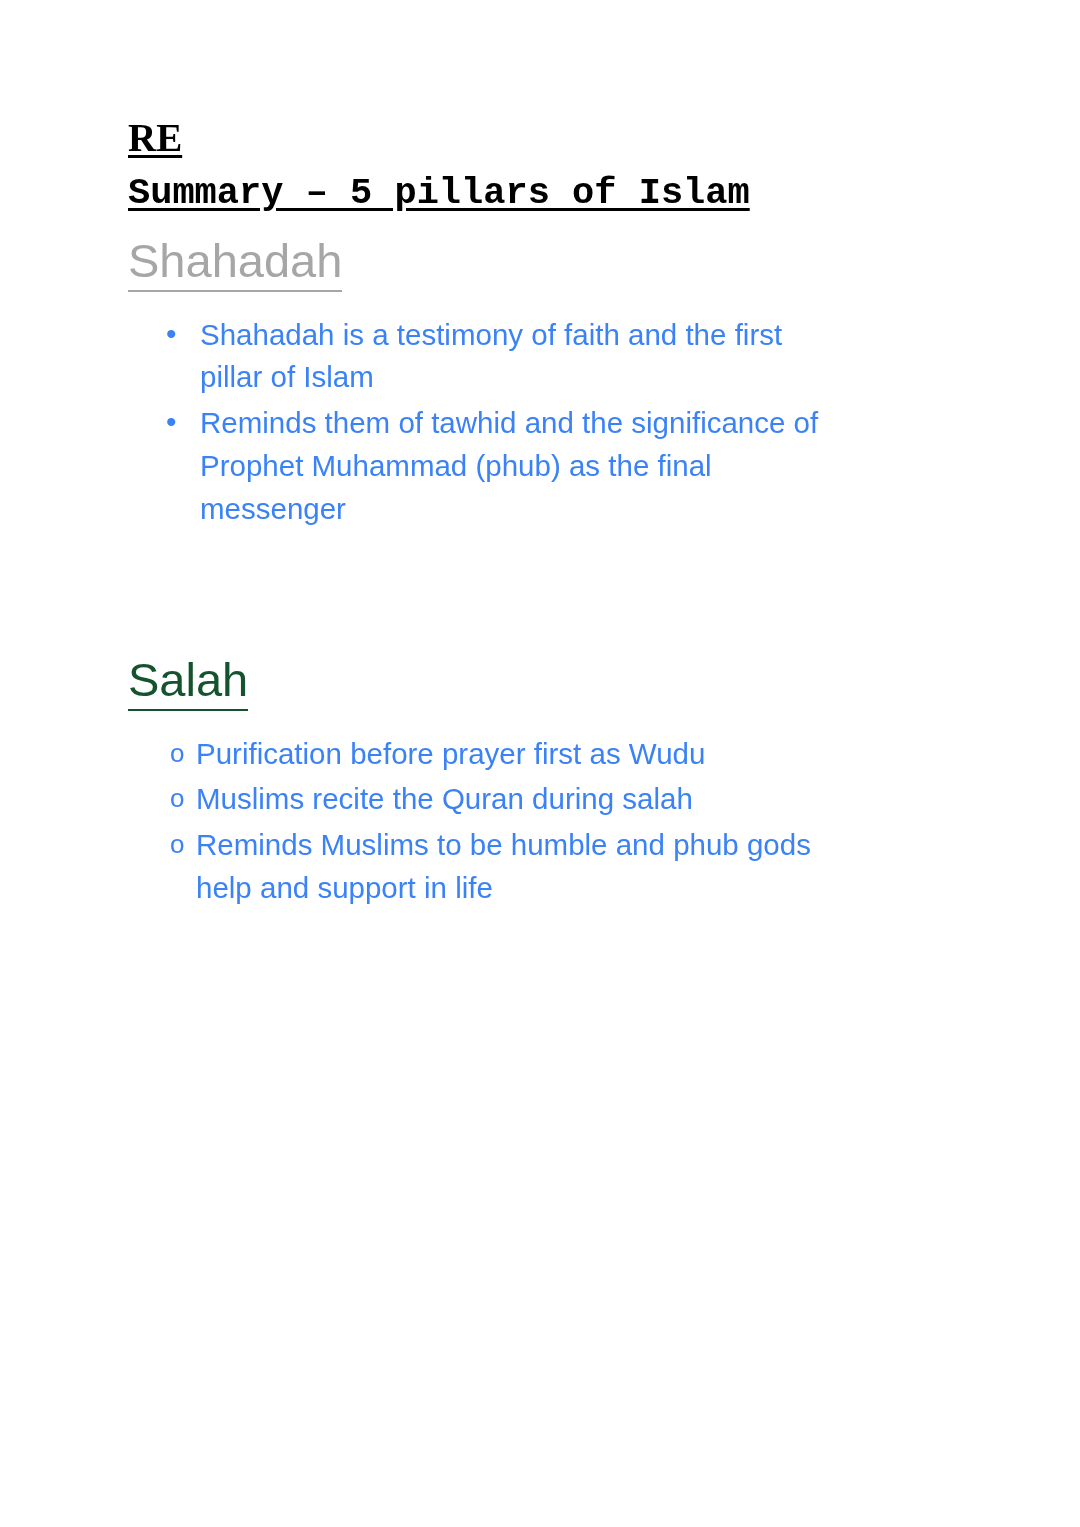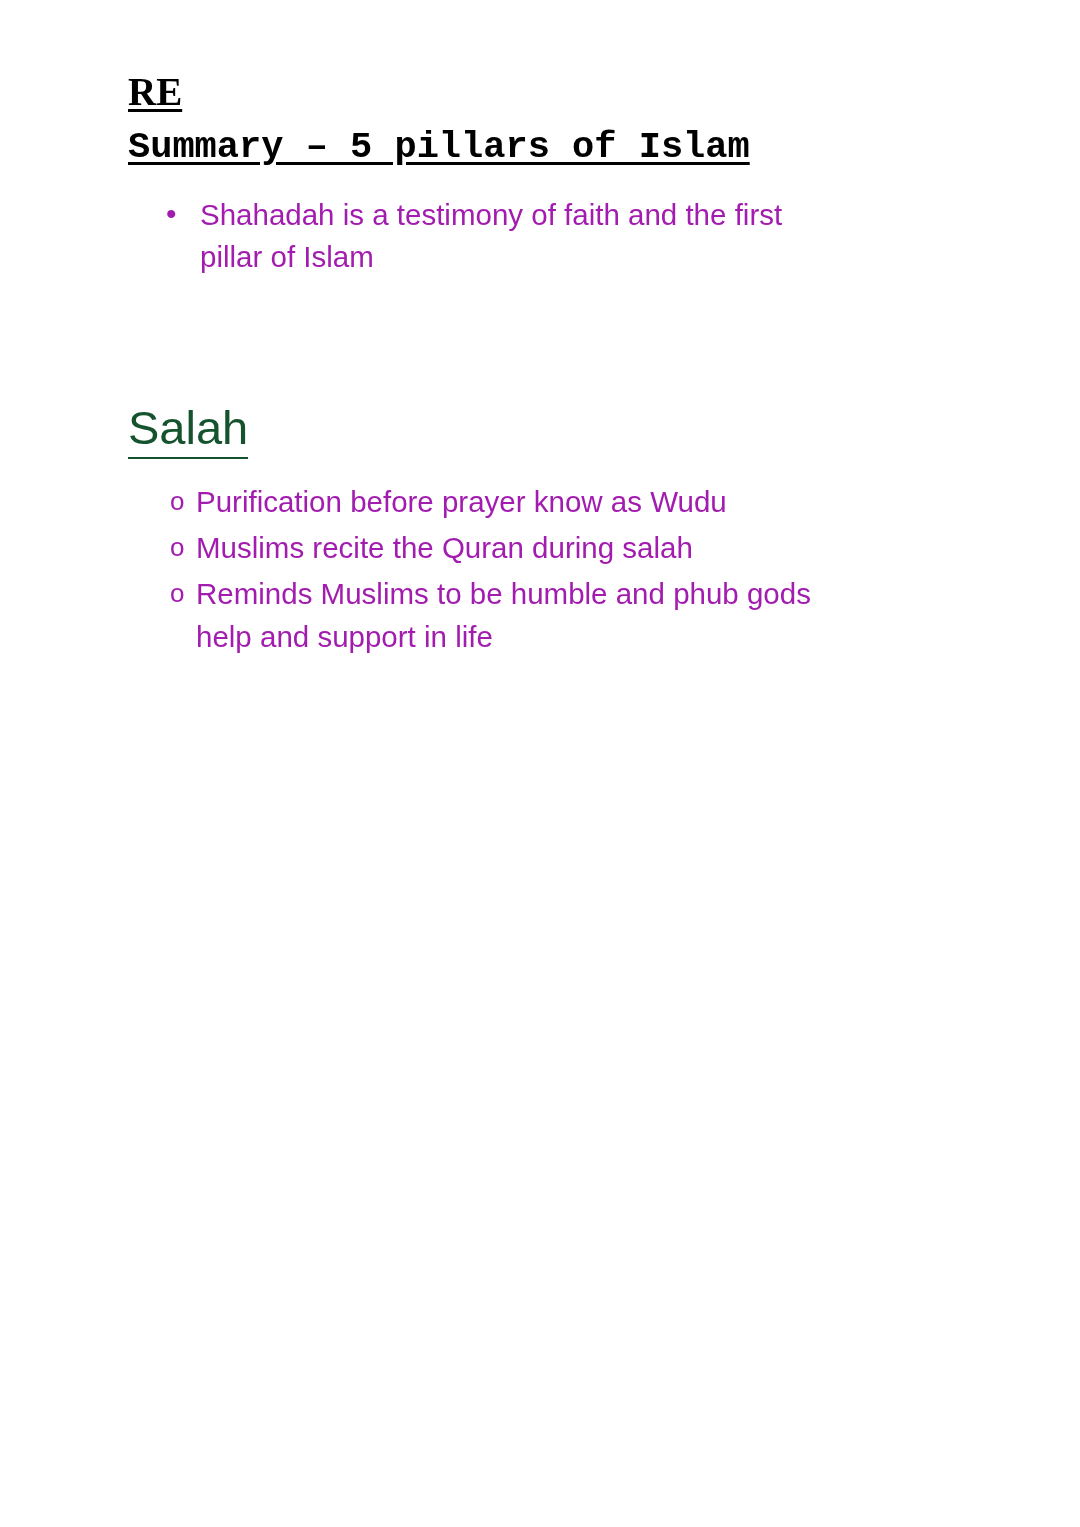--- a/index.html
+++ b/index.html
@@ -12,21 +12,21 @@
     height: 1527px;
     font-family: "Liberation Sans", sans-serif;
     color: #000000;
     overflow: hidden;
   }
   .page {
     position: relative;
     width: 968px;
     height: 1527px;
     box-sizing: border-box;
-    padding: 72px 128px 0 128px;
+    padding: 118px 128px 0 128px;
   }
 
   
   .doc-title {
     font-family: "Liberation Serif", serif;
     font-weight: bold;
     font-size: 39px;
     line-height: 1.05;
     letter-spacing: 0px;
     text-decoration: underline;
@@ -63,21 +63,21 @@
   
   ul.bullets, ul.circles {
     margin: 16px 0 0 0;
     padding: 0;
     list-style: none;
   }
   ul.bullets li, ul.circles li {
     position: relative;
     font-size: 29.5px;
     line-height: 1.45;
-    color: #a21caf;
+    color: #3b82f6;
     margin: 0 0 3px 0;
   }
   ul.bullets li {
     padding-left: 72px;
   }
   ul.bullets li::before {
     content: "\2022";
     position: absolute;
     left: 38px;
     top: -2px;
@@ -102,34 +102,40 @@
 
 <div class="page">
 
   <h1 class="doc-title">RE</h1>
 
   <div>
     <h2 class="doc-subtitle">Summary – 5 pillars of Islam</h2>
   </div>
 
   <section class="block-shahadah">
+    <div>
+      <h3 class="section-heading shahadah">Shahadah</h3>
+    </div>
     <ul class="bullets">
       <li>
         <span class="li-text">Shahadah is a testimony of faith and the first pillar of Islam</span>
+      </li>
+      <li>
+        <span class="li-text">Reminds them of tawhid and the significance of Prophet Muhammad (phub) as the final messenger</span>
       </li>
     </ul>
   </section>
 
   <section class="block-salah">
     <div>
       <h3 class="section-heading salah">Salah</h3>
     </div>
     <ul class="circles">
       <li>
-        <span class="li-text">Purification before prayer know as Wudu</span>
+        <span class="li-text">Purification before prayer first as Wudu</span>
       </li>
       <li>
         <span class="li-text">Muslims recite the Quran during salah</span>
       </li>
       <li>
         <span class="li-text">Reminds Muslims to be humble and phub gods help and support in life</span>
       </li>
     </ul>
   </section>
 

